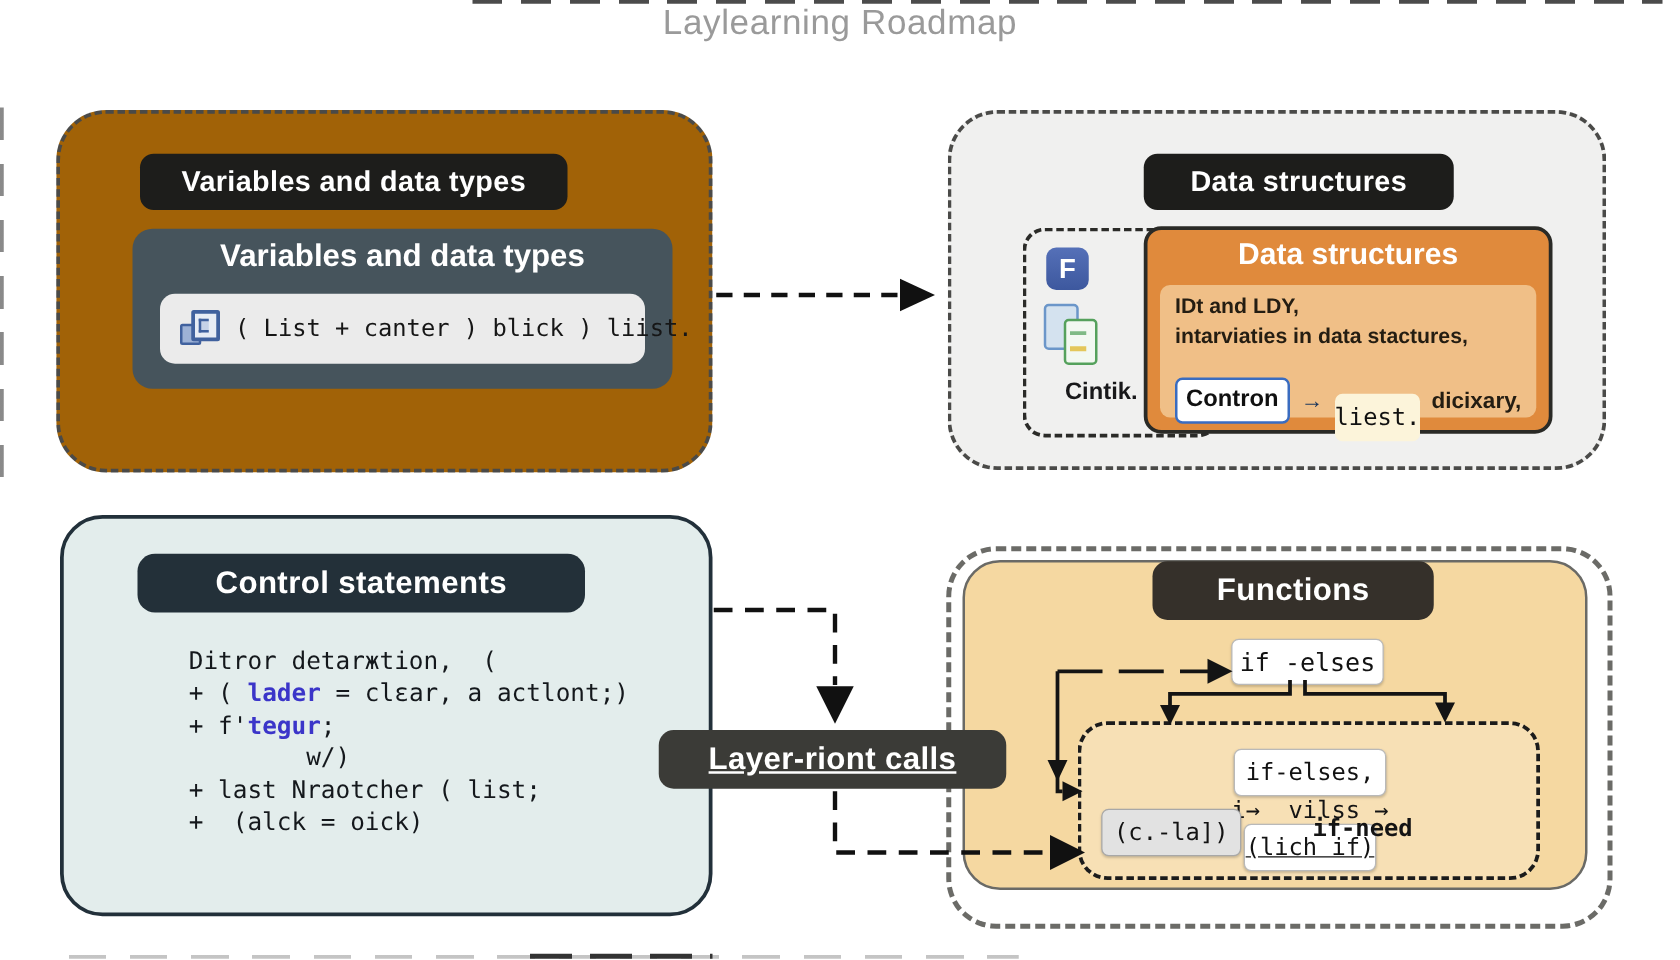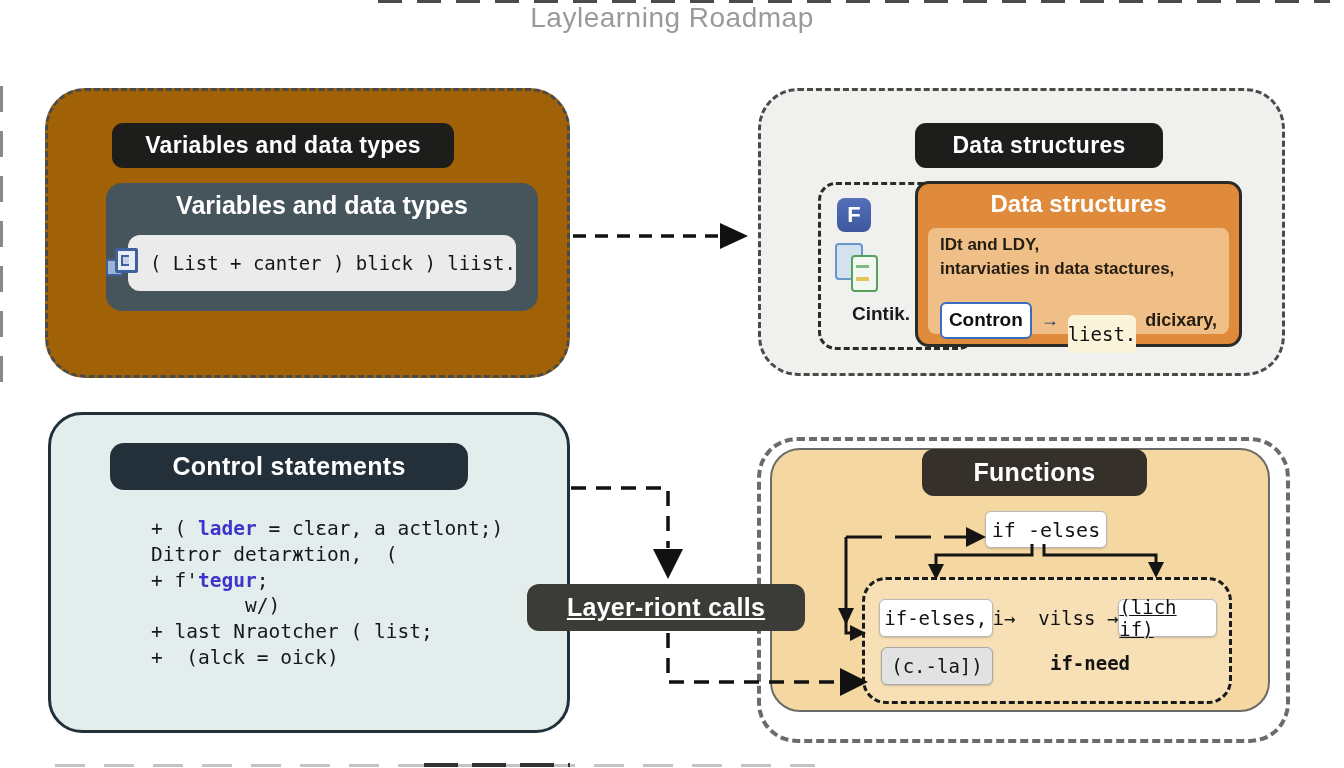--- a/index.html
+++ b/index.html
@@ -33,21 +33,21 @@
   #edge-bottom-dark{left:424px;top:763px;width:146px;height:4px;
     background:repeating-linear-gradient(90deg,#333 0 34px,transparent 34px 48px);}
 
   
   #q-variables{left:45px;top:88px;width:525px;height:290px;
     background:#a16207;border:3.5px dashed #4a4a48;border-radius:40px;box-sizing:border-box;}
   #q-variables .badge{left:64px;top:32px;width:342px;height:45px;font-size:23px;}
   #slate-panel{left:58px;top:92px;width:432px;height:128px;background:#46545c;border-radius:16px;}
   #slate-title{width:100%;top:8px;text-align:center;color:#fff;font-size:25px;font-weight:bold;}
   #code-bar{left:22px;top:52px;width:388px;height:56px;background:#ebebeb;border-radius:12px;
-    display:flex;align-items:center;gap:12px;padding:0 0;box-sizing:border-box;justify-content:flex-end;}
+    display:flex;align-items:center;gap:12px;padding:0 16px;box-sizing:border-box;}
   #code-bar .code-text{font-size:19px;color:#161616;white-space:nowrap;}
   
   .blocks-icon{position:relative;width:32px;height:30px;flex:0 0 auto;}
   .blocks-icon .b-back{position:absolute;left:0;bottom:2px;width:13px;height:13px;
     background:#9db2d6;border:2.5px solid #40619e;border-radius:2px;}
   .blocks-icon .b-front{position:absolute;right:0;top:0;width:17px;height:19px;
     background:#e7ecf5;border:3px solid #40619e;border-radius:2px;}
   .blocks-icon .b-notch{position:absolute;right:9px;top:7px;width:6px;height:7px;
     border:2.5px solid #40619e;border-right:none;background:#c6d2e8;}
 
@@ -103,21 +103,21 @@
   #fn-box{left:770px;top:448px;width:500px;height:264px;background:#f5d8a1;
     border:2.5px solid #6a6a66;border-radius:30px;box-sizing:border-box;}
   #fn-box .badge{left:150px;top:-1px;width:225px;height:47px;font-size:25px;
     background:#35302a;border-radius:12px;}
   .node{background:#fff;border:1.5px solid #b9b9b9;border-radius:6px;
     box-shadow:0 1px 2px rgba(0,0,0,.18);display:flex;align-items:center;justify-content:center;
     font-size:19px;color:#121212;}
   #fn-top-node{left:213px;top:61px;width:120px;height:35px;font-size:20px;}
   #fn-cluster{left:90px;top:127px;width:370px;height:127px;border:3px dashed #1b1b1b;
     border-radius:24px;background:rgba(255,255,255,.22);box-sizing:border-box;}
-  #fn-row1{left:14px;top:19px;width:338px;display:flex;align-items:center;justify-content:space-between;}
+  #fn-row1{left:14px;top:19px;width:338px;display:flex;align-items:center;justify-content:space-between;flex-direction:column;}
   #fn-row1 .node{height:36px;}
   #fn-node1{width:120px;}
   #fn-node2{width:104px;text-decoration:underline;}
   #fn-mid{font-family:"DejaVu Sans Mono",monospace;font-size:19px;color:#141414;white-space:pre;}
   #fn-node3{left:16px;top:67px;width:110px;height:36px;background:#e2e2e2;border-color:#a8a8a8;}
   #fn-need{left:160px;top:72px;width:130px;text-align:center;font-family:"DejaVu Sans Mono",monospace;
     font-size:19px;color:#141414;font-weight:bold;}
 
   
   #connectors{left:0;top:0;z-index:40;pointer-events:none;}
@@ -170,22 +170,22 @@
         <div id="ds-tag" class="mono">liest.</div>
         <span id="ds-after">dicixary,</span>
       </div>
     </div>
   </div>
 </div>
 
 <div class="abs" id="q-control">
   <div class="abs pill badge">Control statements</div>
   <div class="abs" id="control-code">
+      <div class="code-line"><span>Ditror detarжtion,  (</span></div>
       <div class="code-line"><span>+ ( </span><span class="kw">lader</span><span> = clɛar, a actlont;)</span></div>
-      <div class="code-line"><span>Ditror detarжtion,  (</span></div>
       <div class="code-line"><span>+ f'</span><span class="kw">tegur</span><span>;</span></div>
       <div class="code-line"><span>        w/)</span></div>
       <div class="code-line"><span>+ last Nraotcher ( list;</span></div>
       <div class="code-line"><span>+  (alck = oick)</span></div>
     </div>
 </div>
 
 <div class="abs pill" id="connector-pill">Layer-riont calls</div>
 
 <div class="abs" id="fn-outer"></div>

